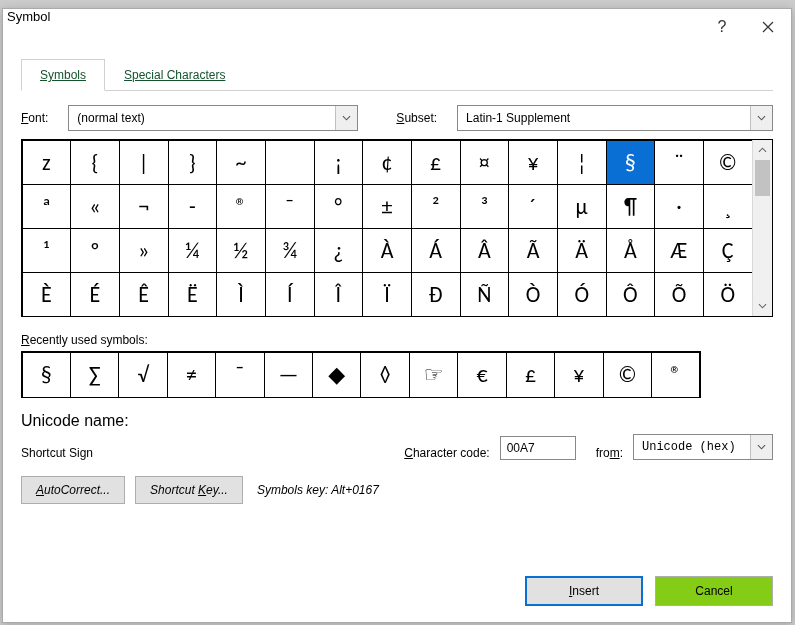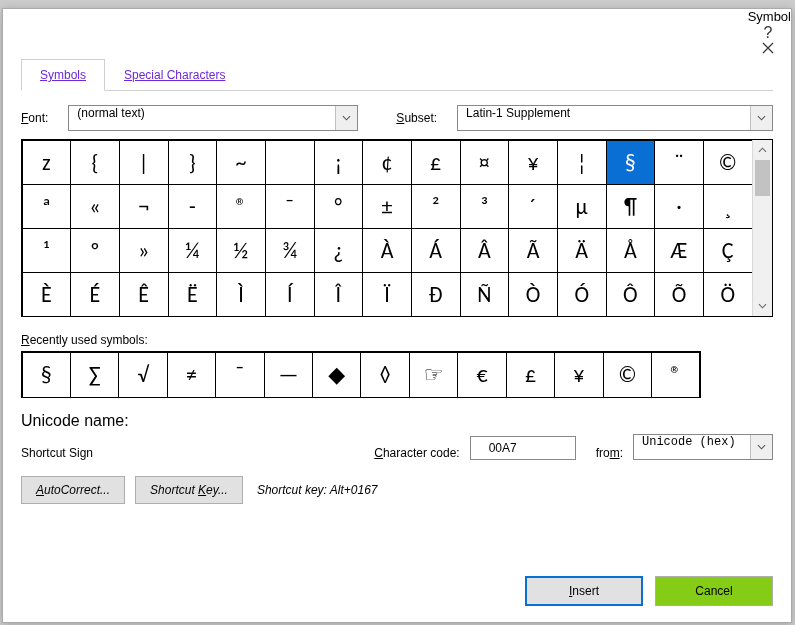--- a/index.html
+++ b/index.html
@@ -19,25 +19,24 @@
     height: 615px;
     background: #fff;
     border: 1px solid #aaa;
     box-shadow: 0 2px 10px rgba(0,0,0,0.2);
     display: flex;
     flex-direction: column;
   }
   .titlebar {
     height: 36px;
     display: flex;
-    align-items: flex-end;
-    padding: 0 0 0 12px;
+    align-items: flex-start;
+    padding: 0 0 0 4px;
     font-size: 13px;
     color: #000;
-    flex-direction: column;
   }
   .titlebar .spacer { flex: 1; }
   .titlebar .ctl {
     width: 46px; height: 36px;
     display: flex; align-items: center; justify-content: center;
     font-size: 14px; color: #333;
     cursor: pointer;
   }
   .titlebar .ctl.help { font-size: 16px; }
   .titlebar .ctl.close svg { width: 12px; height: 12px; stroke: #333; stroke-width: 1.2; }
@@ -50,21 +49,21 @@
   }
 
   .tabs {
     display: flex;
     border-bottom: 1px solid #d0d0d0;
     margin-top: 8px;
   }
   .tab {
     padding: 8px 18px 8px 18px;
     font-size: 12px;
-    color: #6d28d9;
+    color: #14532d;
     cursor: pointer;
     border: 1px solid transparent;
     border-bottom: none;
     margin-bottom: -1px;
   }
   .tab.active {
     border: 1px solid #d0d0d0;
     border-bottom: 1px solid #fff;
     background: #fff;
   }
@@ -72,21 +71,21 @@
 
   .row {
     display: flex;
     align-items: center;
     gap: 20px;
     margin-top: 14px;
   }
   .row label { white-space: nowrap; }
   .select {
     display: flex;
-    align-items: flex-start;
+    align-items: center;
     border: 1px solid #888;
     height: 26px;
     background: #fff;
   }
   .select .sel-text {
     flex: 1;
     padding: 0 8px;
     font-size: 12px;
     white-space: nowrap;
     overflow: hidden;
@@ -154,23 +153,23 @@
     align-items: flex-end;
     margin-top: 14px;
     gap: 10px;
   }
   .info-left { flex: 1; }
   .info-left .label { font-size: 16px; margin-bottom: 16px; }
   .info-left .value { font-size: 12px; }
   .input {
     border: 1px solid #888;
     height: 24px;
-    padding: 0 18px;
-    font-size: 12px;
-    width: 106px;
+    padding: 0 6px;
+    font-size: 12px;
+    width: 76px;
   }
   .from-label { margin-left: 10px; }
   .from-select { width: 140px; font-family: Liberation Mono, monospace; }
 
   .btn-row {
     margin-top: 16px;
     display: flex;
     align-items: center;
     gap: 10px;
     font-style: italic;
@@ -357,21 +356,21 @@
               <path d="M1 1 L5 5 L9 1" fill="none" stroke="#555" stroke-width="1.2"></path>
             </svg>
         </div>
       </div>
     </div>
 
     <div class="btn-row">
       <div class="btn"><span class="underline">A</span>utoCorrect...</div>
       <div class="btn">Shortcut <span class="underline">K</span>ey...</div>
       <div class="shortcut-text">
-        <span>Shortcut key: </span><span>Alt+0167</span>
+        <span>Symbols key: </span><span>Alt+0167</span>
       </div>
     </div>
   </div>
 
   <div class="footer">
     <div class="fbtn primary"><span class="underline">I</span>nsert</div>
     <div class="fbtn">Cancel</div>
   </div>
 </div>
 

